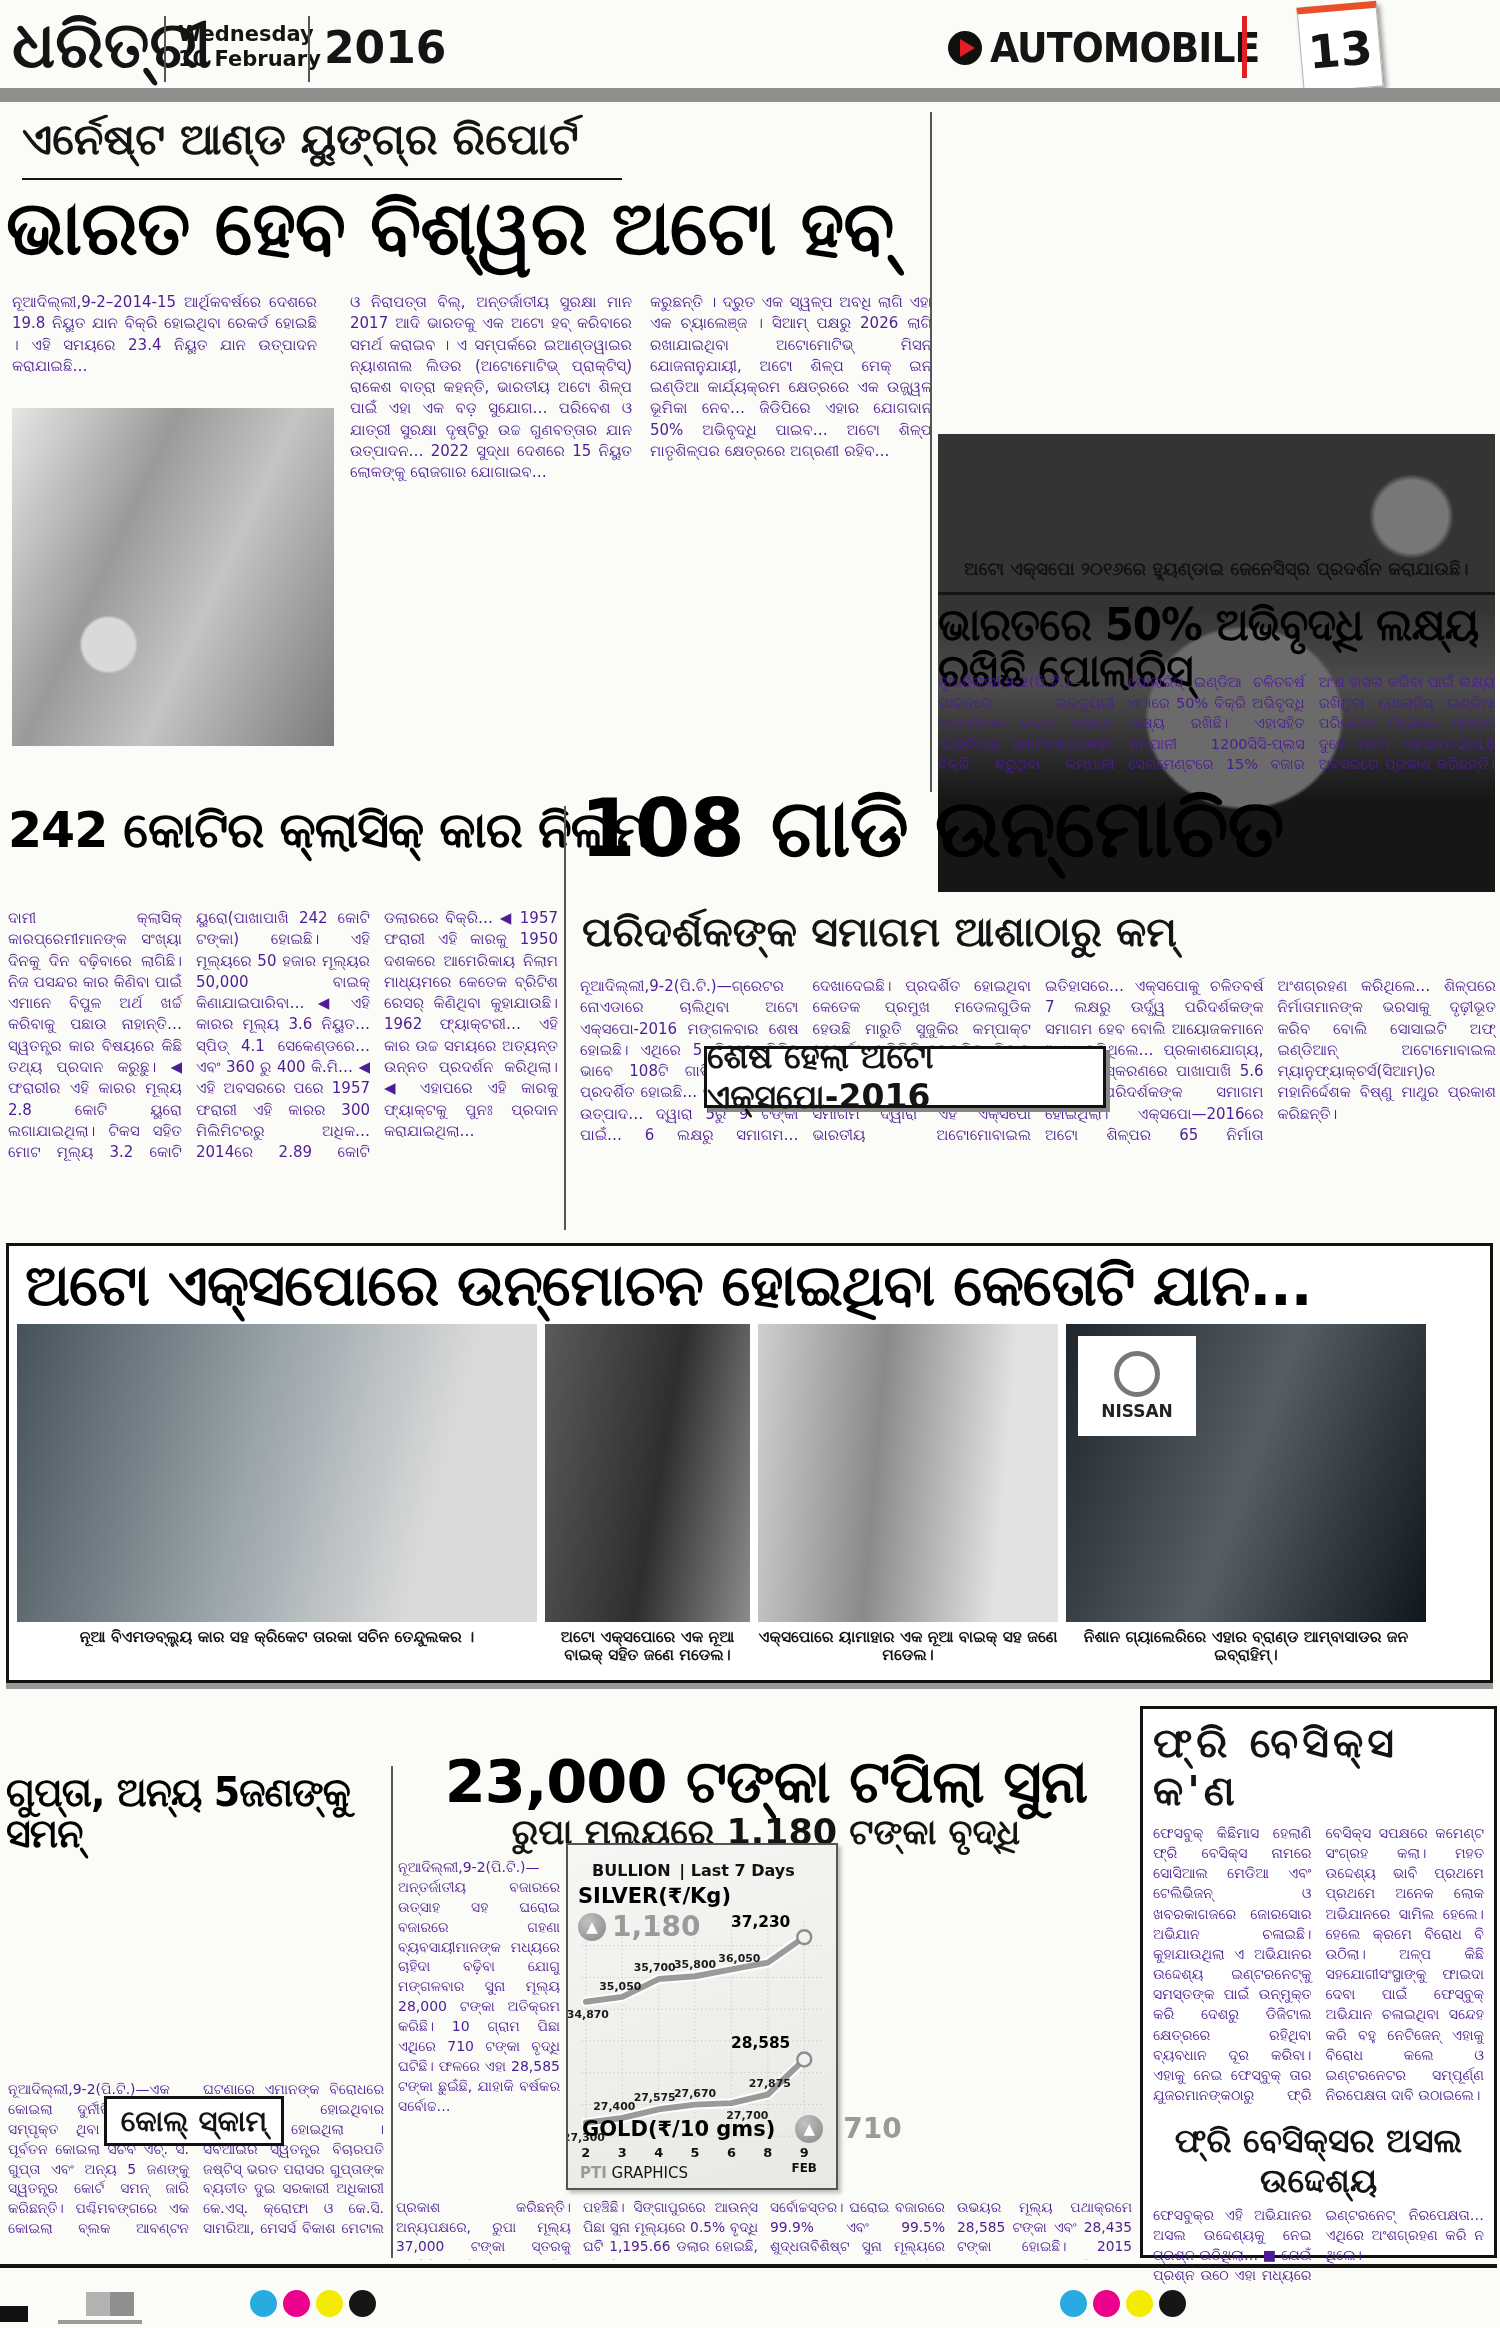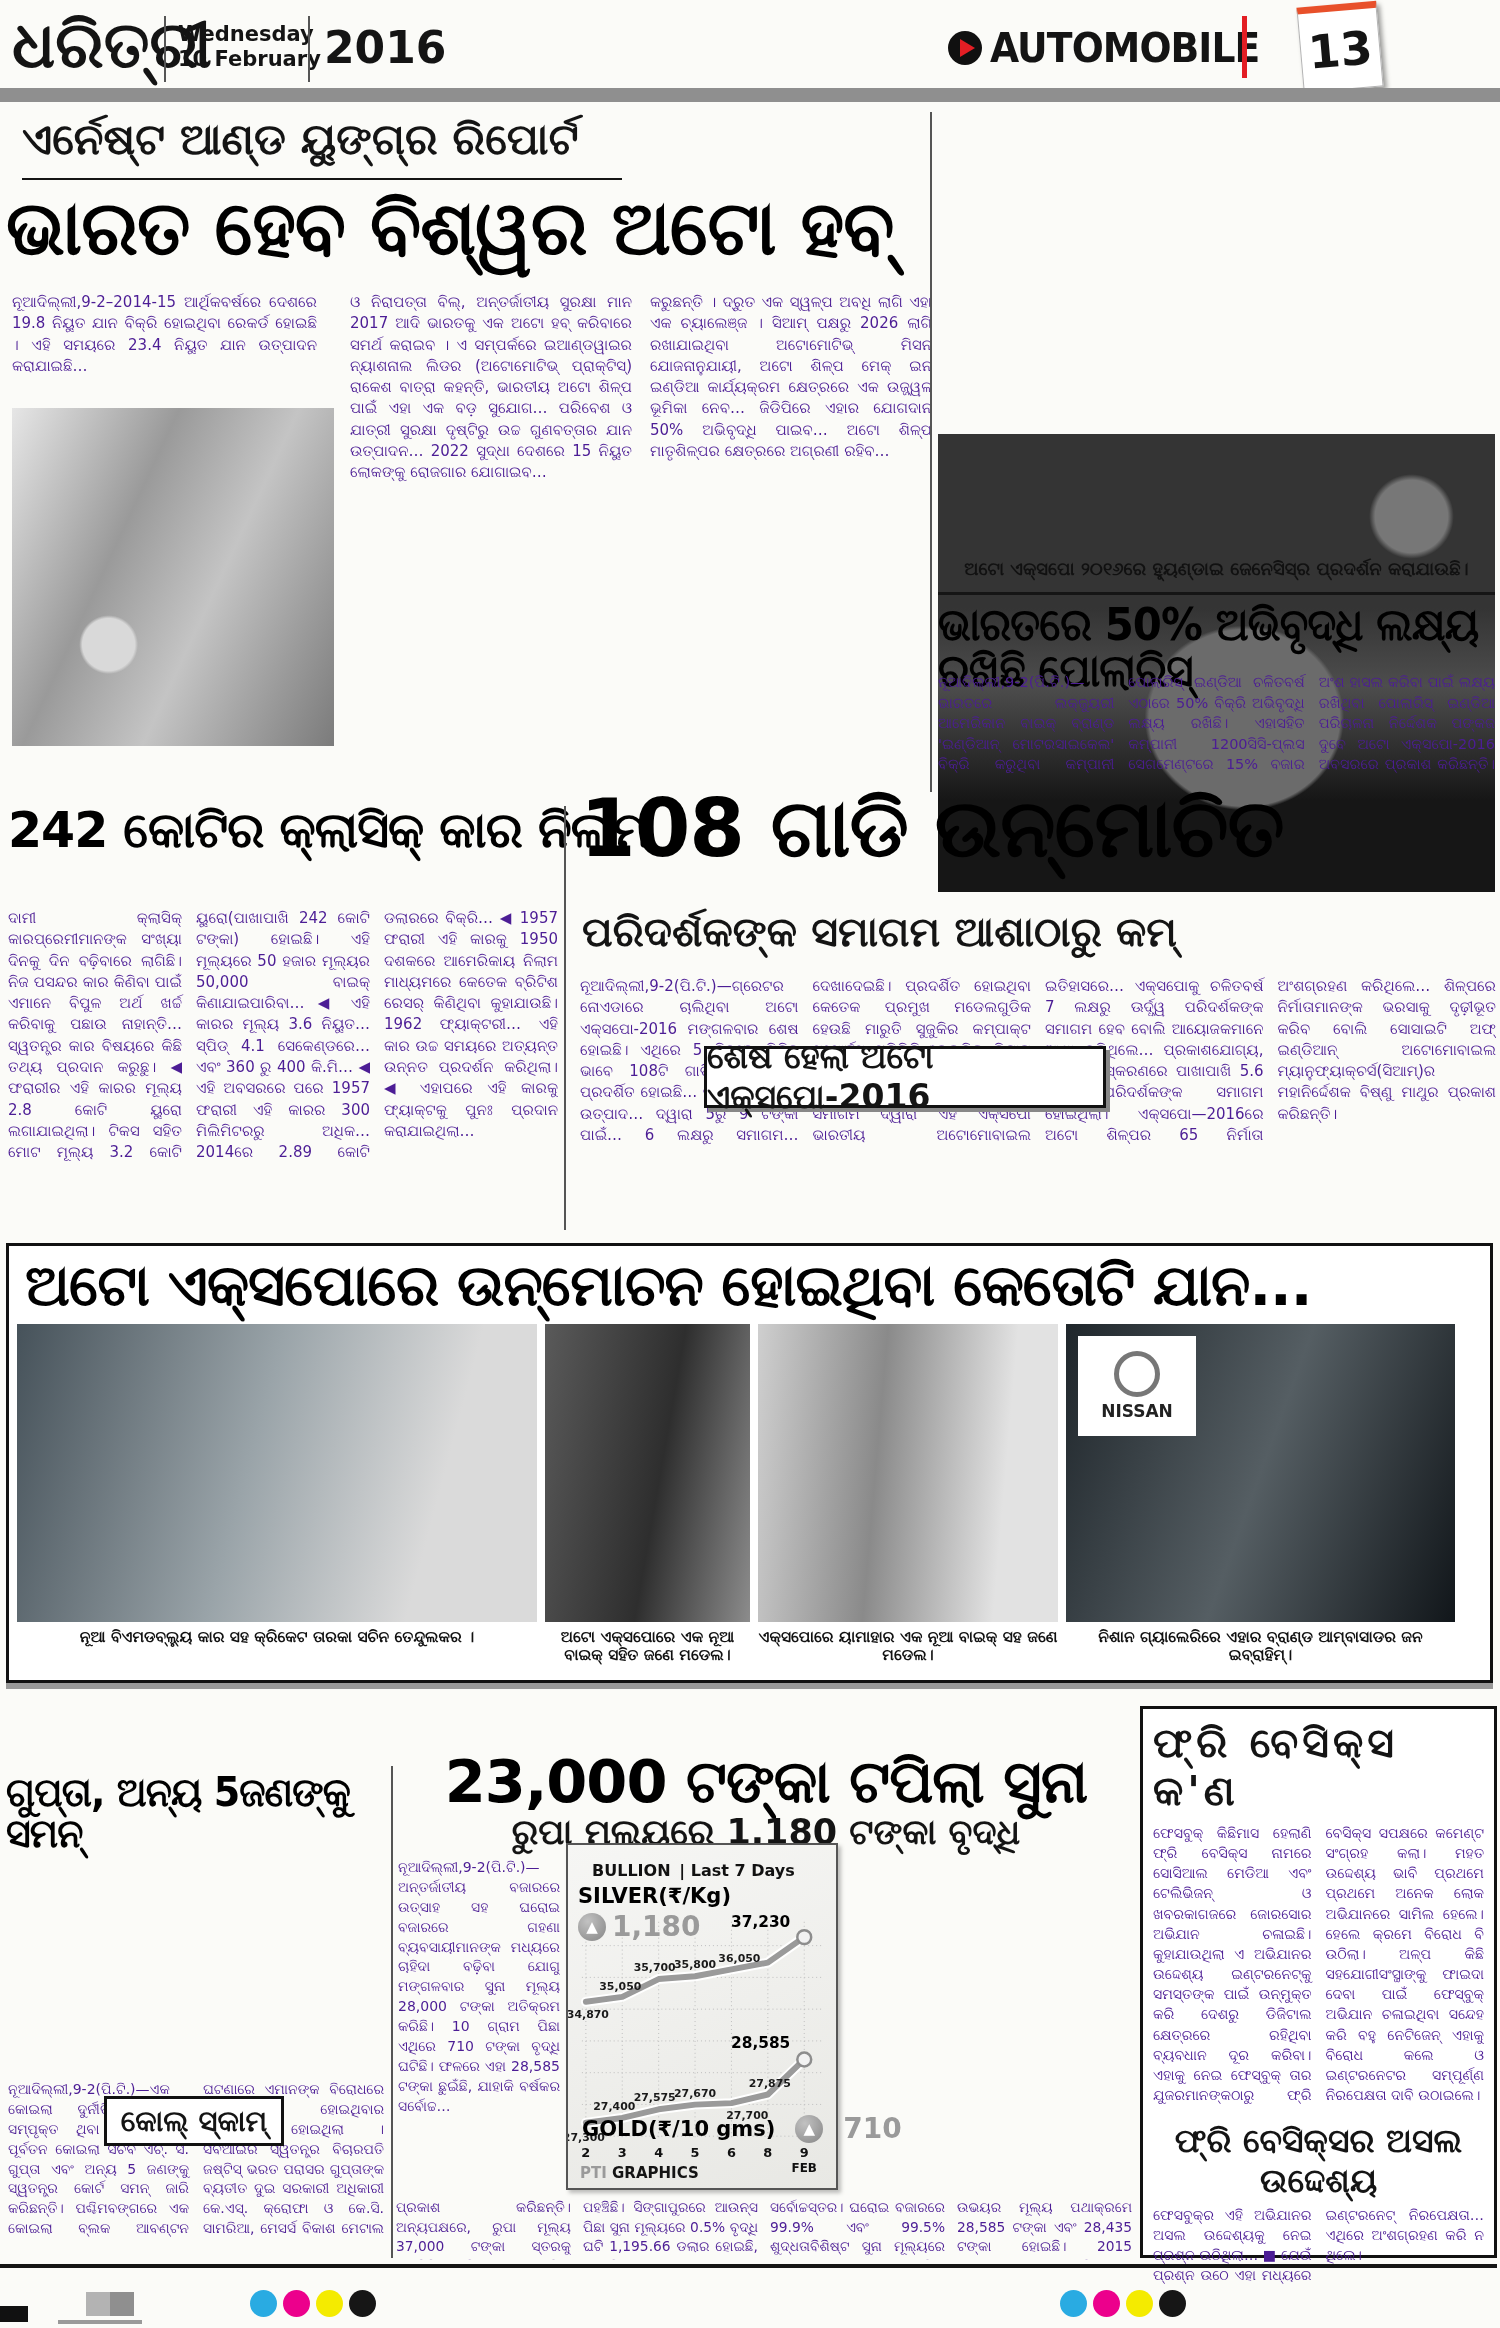--- a/index.html
+++ b/index.html
@@ -50,21 +50,21 @@
 #x108-hl{left:580px;top:788px;width:918px;font-size:80px}
 #x108-sub{left:582px;top:908px;font-size:41px;font-weight:700}
 #x108-body{left:580px;top:976px;width:916px;height:254px}
 #expo-box{left:704px;top:1046px;width:402px;height:62px;background:#fff;border:3px solid #111;box-shadow:4px 4px 0 #888;display:flex;align-items:center;justify-content:center;font-size:33px;font-weight:800}
 #strip{left:6px;top:1243px;width:1487px;height:440px;border:3px solid #111;box-shadow:0 6px 0 #999;background:#fff}
 #strip-hl{padding:10px 16px 6px;font-size:57px}
 #strip-row{display:flex;gap:8px;padding:4px 8px 0}
 #strip-row .ph{height:298px}
 #strip-caps{display:flex;gap:8px;padding:6px 8px 0}
 #strip-caps .cap{font-size:15.5px}
-.w1{width:520px}.w2{width:205px}.w3{width:300px}.w4{width:389px}
+.w1{width:520px}.w2{width:205px}.w3{width:300px}.w4{width:360px}
 .nissanbox{position:absolute;left:12px;top:12px;width:118px;height:100px;background:#fff;display:flex;flex-direction:column;align-items:center;justify-content:center;gap:4px;font-weight:800;font-size:17px;color:#222}
 .nissanring{width:46px;height:46px;border:5px solid #777;border-radius:50%}
 #gupta-hl{left:6px;top:1772px;width:392px;font-size:40px;transform:scaleX(.95);transform-origin:left}
 #gupta-body{left:8px;top:2080px;width:376px;height:176px;font-size:14px}
 #coal-box{left:104px;top:2096px;width:180px;height:50px;background:#fff;border:3px solid #111;display:flex;align-items:center;justify-content:center;font-size:29px;font-weight:700}
 #vr3{left:391px;top:1766px;height:492px;width:1.5px}
 #gold-hl{left:400px;top:1752px;width:732px;font-size:59px;text-align:center}
 #gold-sub{left:400px;top:1812px;width:732px;font-size:35px;font-weight:700;text-align:center}
 #gold-c1{left:398px;top:1858px;width:162px;height:332px;font-size:14px}
 #bullion{left:566px;top:1843px;width:272px;height:347px;border:2px solid #555;background:linear-gradient(160deg,#f6f6f4,#e8e8e4);box-shadow:3px 3px 4px rgba(0,0,0,.25)}
@@ -77,21 +77,21 @@
 .dot{fill:#f2f2f2;stroke:#8d8d8d;stroke-width:2.5}
 .lbl{font-size:11px;font-weight:700;fill:#1a1a1a;text-anchor:middle}
 .big{font-size:15.5px;text-anchor:end;fill:#000}
 .ax{font-size:13px;font-weight:700;fill:#111;text-anchor:middle}
 .feb{font-size:12px}
 #sil-head{left:578px;top:1884px;width:190px}
 #gold-head{left:582px;top:2112px;display:flex;align-items:center;gap:20px}
 .chname{font-size:21px;font-weight:800;color:#000}
 .chchg{font-size:28px;font-weight:800;color:#9a9a9a}
 .chrow{display:flex;align-items:center;gap:6px;margin-top:2px}
-#pti{left:580px;top:2164px;font-size:15px;font-weight:700}
+#pti{left:580px;top:2164px;font-size:15px;font-weight:400}
 #pti b{color:#9a9a9a}
 #gold-row{left:396px;top:2198px;width:736px;display:flex;gap:12px}
 #gold-row .jtxt{font-size:13.8px;flex:1;height:62px}
 #fb-box{left:1140px;top:1706px;width:357px;height:552px;border:3px solid #111;background:#fff;padding:6px 10px}
 #fb-hl{text-align:left;font-size:41px;font-weight:800;letter-spacing:4px;padding:4px 0 8px}
 #fb-b1{height:292px;font-size:14.2px}
 #fb-hl2{text-align:center;font-size:33px;font-weight:800;padding:6px 0 4px}
 #fb-b2{height:128px;font-size:14.2px}
 #hr-bottom{left:0;top:2264px;width:1497px;height:4px}
 #mk-black{left:0;top:2306px;width:28px;height:16px;background:#111}

